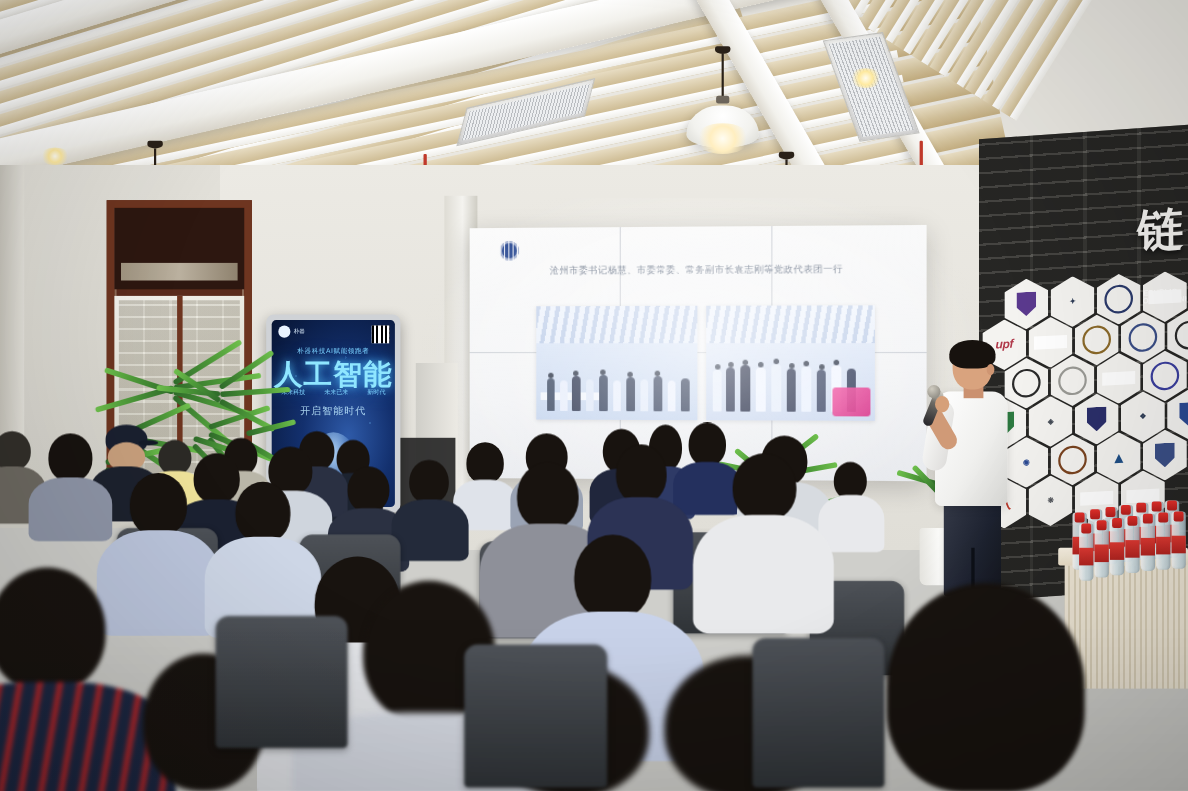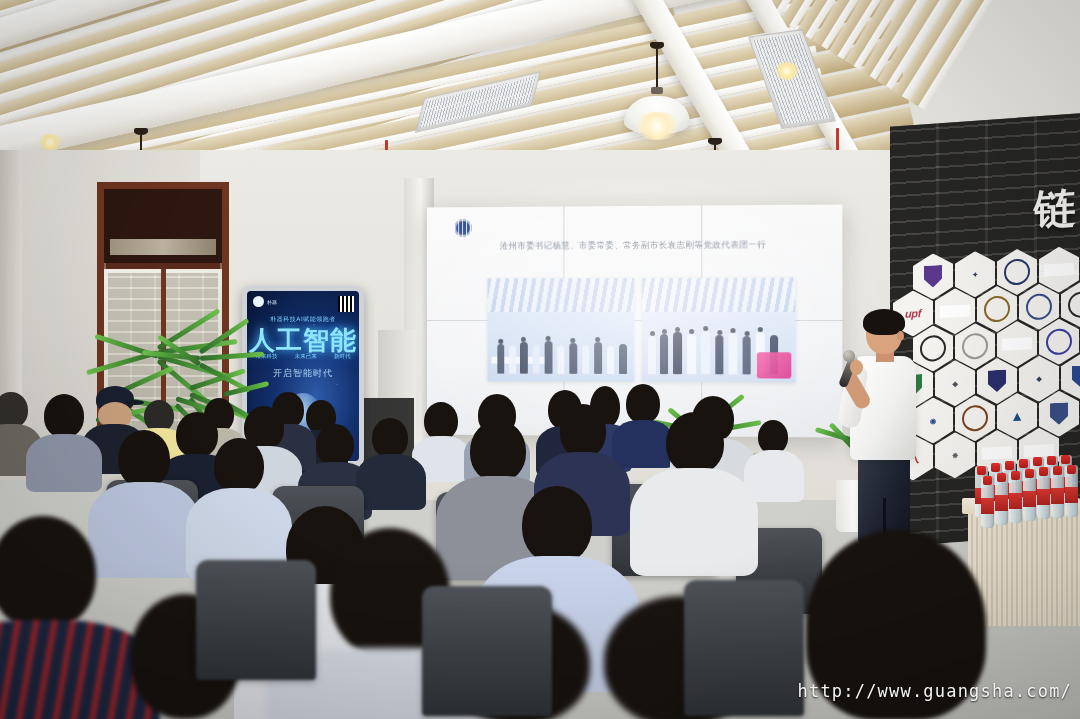--- a/index.html
+++ b/index.html
@@ -827,15 +827,14 @@
     <div class="head" style="width:150px;height:130px;filter:blur(3px);"></div>
   </div>
 
   <div class="abs chair" style="left:196px;top:560px;width:120px;height:120px;filter:blur(1.5px);"></div>
   <div class="abs chair" style="left:422px;top:586px;width:130px;height:130px;filter:blur(1.5px);"></div>
   <div class="abs chair" style="left:684px;top:580px;width:120px;height:136px;filter:blur(1.5px);"></div>
 
   <div class="abs" id="fgblur"></div>
   <div class="abs" id="vignette"></div>
 
-  <div class="abs" id="watermark">http://www.guangsha.com/</div>
 
 </div>
 
 </body></html>

